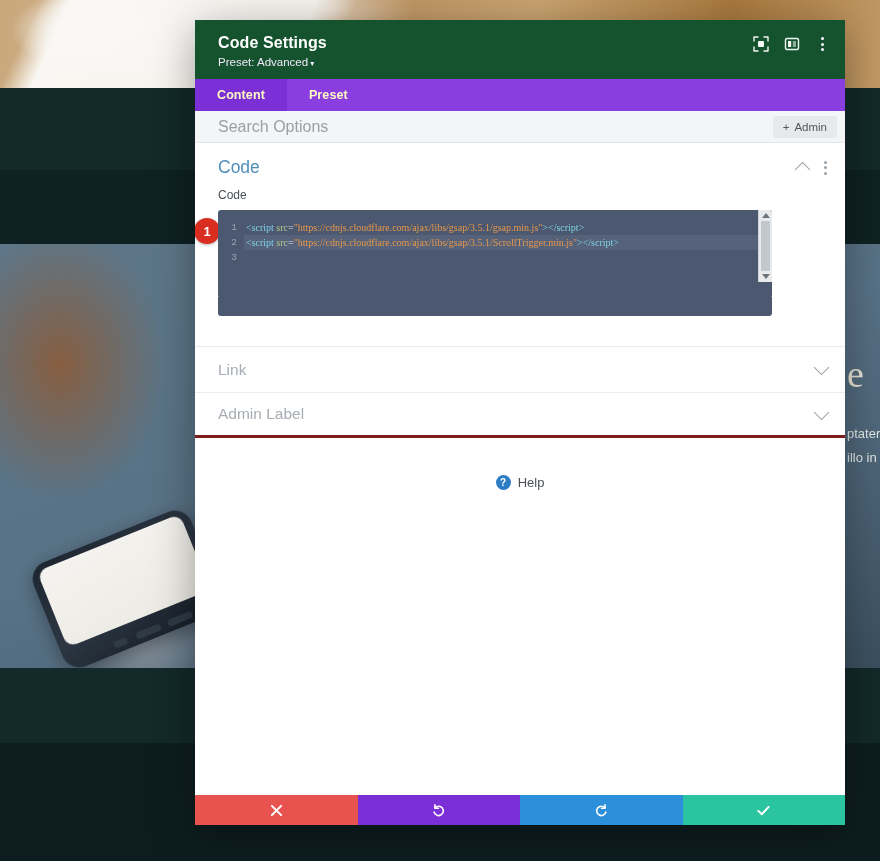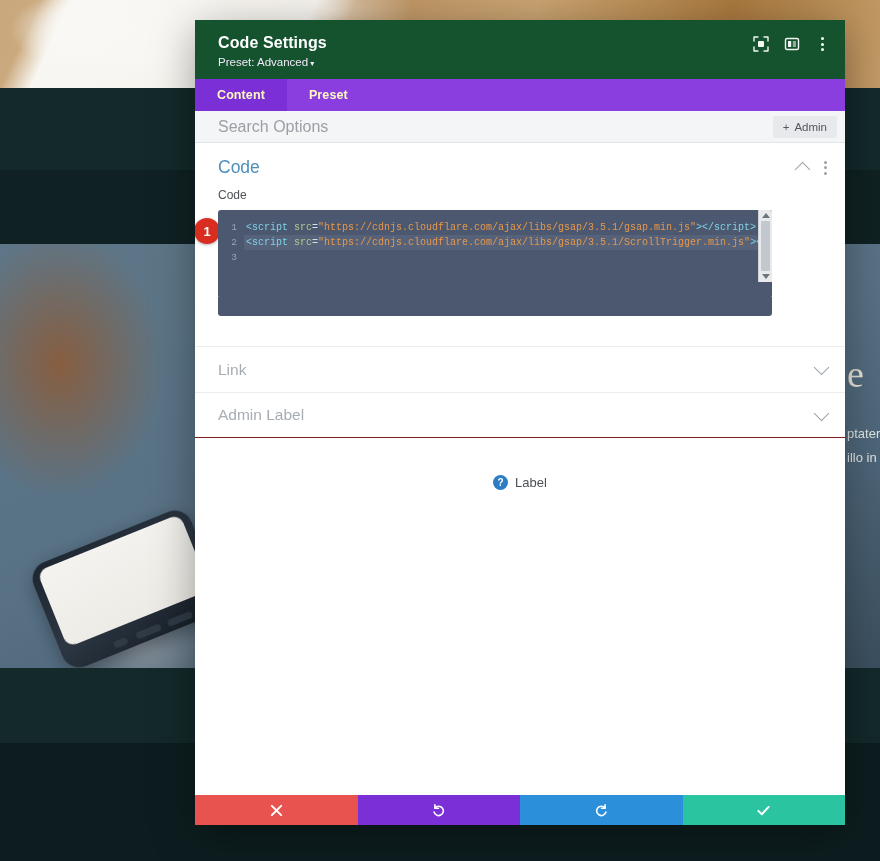--- a/index.html
+++ b/index.html
@@ -150,21 +150,21 @@
     background: #4b5870; border-radius: 3px;
     height: 88px; display: flex; overflow: hidden;
     position: relative; padding: 8px 0 0 0;
   }
   #code-gutter {
     width: 26px; flex: 0 0 26px; text-align: right; padding-right: 7px;
     font-family: "Liberation Mono", monospace; font-size: 9.5px;
     color: #98a3b5; line-height: 15px; padding-top: 2px;
   }
   #code-lines {
-    flex: 1; font-family: Liberation Mono, monospace;
+    flex: 1; font-family: Liberation Serif, serif;
     font-size: 10px; line-height: 15px; padding-top: 2px; white-space: pre;
     overflow: hidden;
   }
   .code-line { padding-left: 2px; }
   .code-line.hl { background: #55627a; }
   .tok-tag { color: #7fd2e6; }
   .tok-attr { color: #b2c98b; }
   .tok-eq { color: #d8dee9; }
   .tok-str { color: #e8984a; }
   #code-scrollbar {
@@ -191,21 +191,21 @@
     box-shadow: 0 1px 3px rgba(0,0,0,.3);
   }
 
   
   #accordion { margin-top: 30px; }
   .acc-row {
     height: 46px; border-top: 1px solid #ececec;
     display: flex; align-items: center; justify-content: space-between;
     padding: 0 18px 0 23px; cursor: pointer; gap: 32px;
   }
-  .acc-row:last-child { border-bottom: 1px solid #7f1d1d; }
+  .acc-row:last-child { border-bottom: 3px solid #7f1d1d; }
   .acc-label { font-size: 15.5px; color: #a7adb3; }
 
   
   #help-row {
     display: flex; align-items: center; justify-content: center;
     gap: 7px; margin-top: 37px;
   }
   #help-icon {
     width: 15px; height: 15px; border-radius: 50%; background: #2d7dc4;
     color: #fff; font-size: 10px; font-weight: bold;
@@ -333,21 +333,21 @@
         <span class="chev down"></span>
       </div>
       <div class="acc-row">
         <span class="acc-label">Admin Label</span>
         <span class="chev down"></span>
       </div>
     </div>
 
     <div id="help-row">
       <span id="help-icon">?</span>
-      <span id="help-label">Label</span>
+      <span id="help-label">Help</span>
     </div>
 
   </div>
 
   <div id="modal-footer">
     <div class="fbtn" style="background:#e8534f">
       <span>
         <svg width="13" height="13" viewBox="0 0 14 14">
           <path d="M2 2 L12 12 M12 2 L2 12" stroke="#fff" stroke-width="2.2" stroke-linecap="round"></path>
         </svg>

